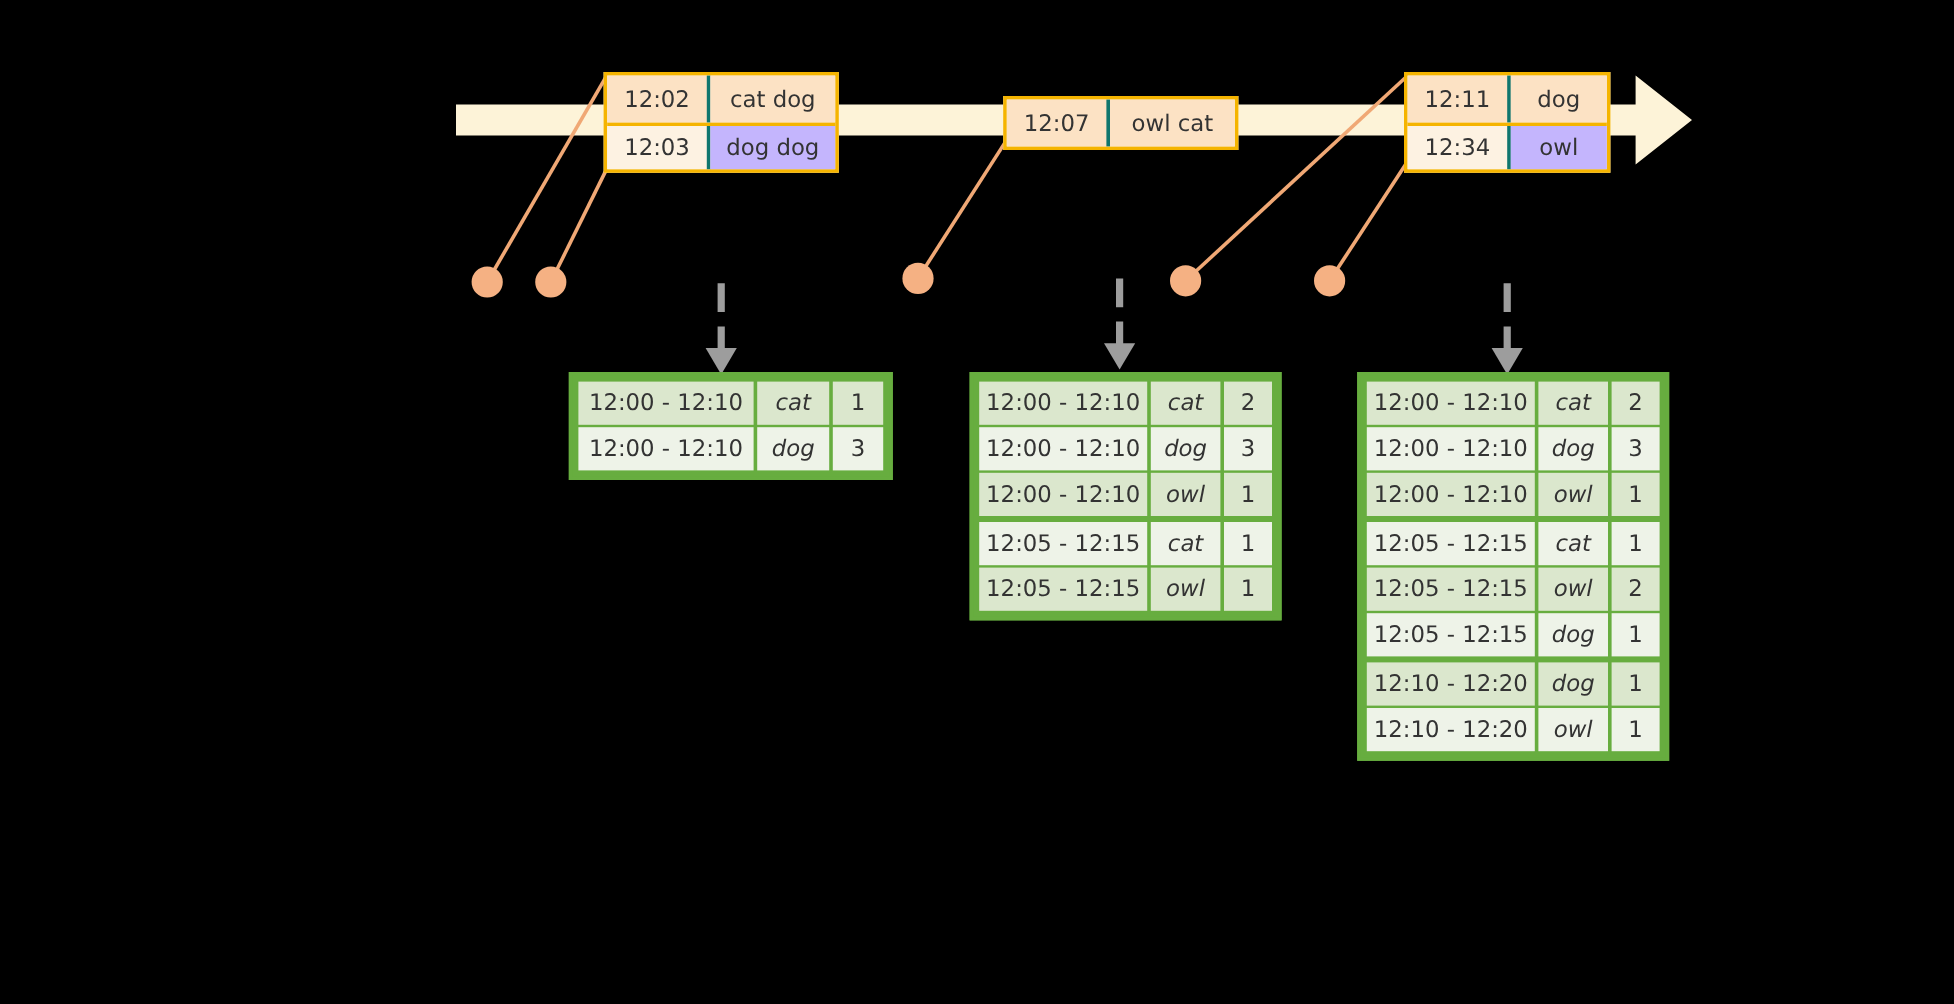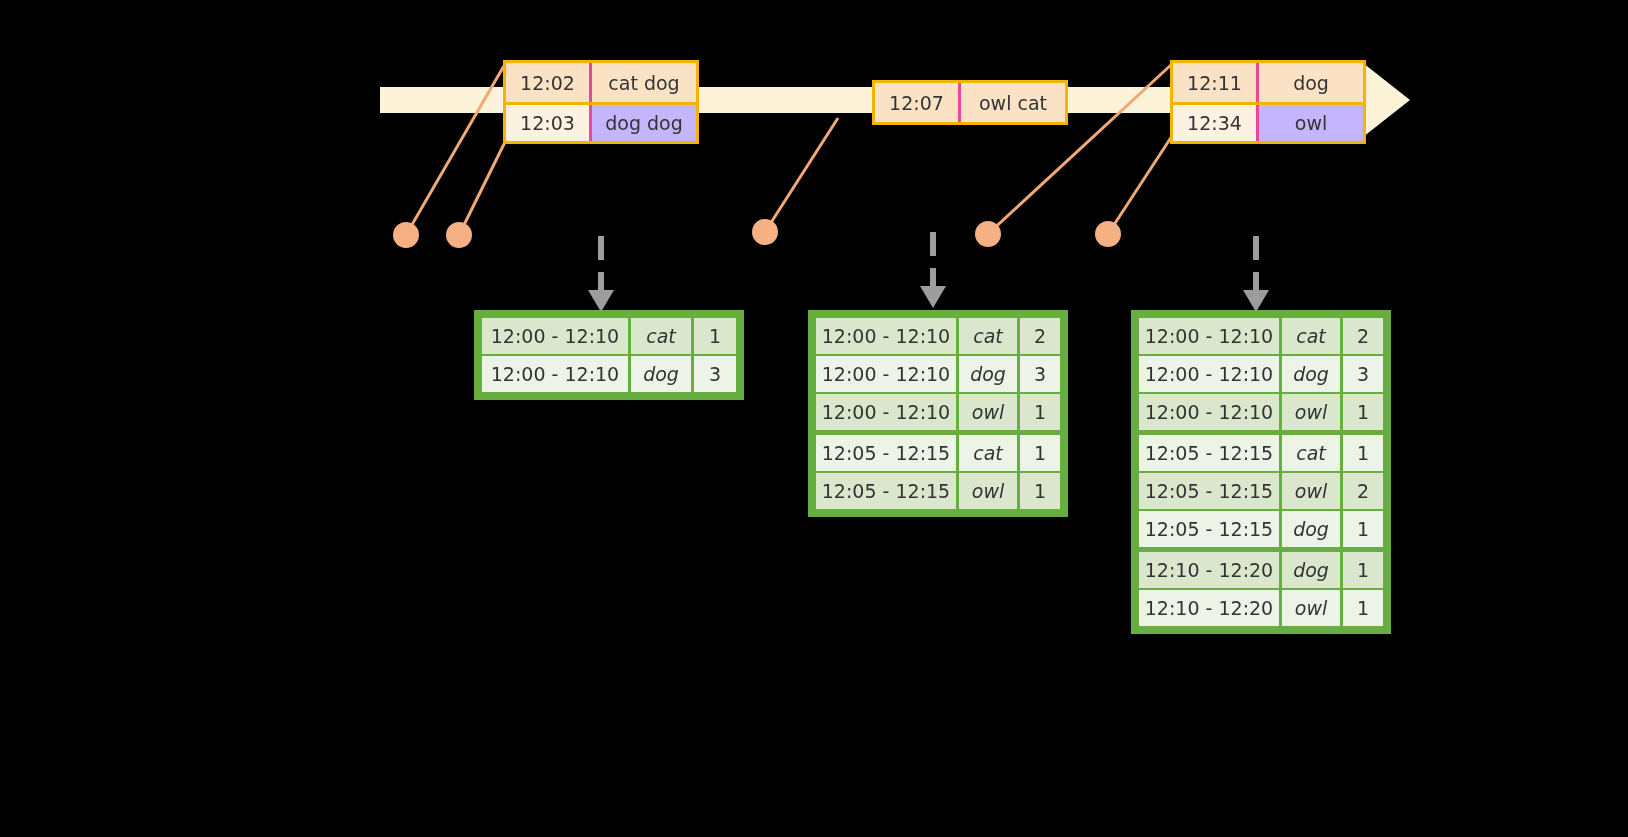--- a/index.html
+++ b/index.html
@@ -47,21 +47,21 @@
   .evt-row.shade .evt-time,
   .evt-row.shade .evt-words { background: #fce2c4; }
   .evt-time {
     width: 86px;
     display: flex;
     align-items: center;
     justify-content: center;
     font-size: 19px;
     color: #333333;
     background: #fdf2e2;
-    border-right: 3px solid #ec4899;
+    border-right: 3px solid #0f766e;
     box-sizing: border-box;
   }
   .evt-words {
     flex: 1;
     display: flex;
     align-items: center;
     justify-content: center;
     font-size: 19px;
     color: #333333;
     background: #c4b5fd;
@@ -151,28 +151,28 @@
     <div class="evt-row shade">
       <div class="evt-time">12:02</div>
       <div class="evt-words">cat dog</div>
     </div>
     <div class="evt-row">
       <div class="evt-time">12:03</div>
       <div class="evt-words">dog dog</div>
     </div>
   </div>
 
-  <div class="evt-group" style="left:836px; top:80px; width:196px;margin-left:36px;">
+  <div class="evt-group" style="left:836px; top:80px; width:196px;">
     <div class="evt-row shade">
       <div class="evt-time">12:07</div>
       <div class="evt-words">owl cat</div>
     </div>
   </div>
 
-  <div class="evt-group" style="left:1170px; top:60px; width:196px;">
+  <div class="evt-group" style="left:1170px; top:60px; width:172px;">
     <div class="evt-row shade">
       <div class="evt-time">12:11</div>
       <div class="evt-words">dog</div>
     </div>
     <div class="evt-row">
       <div class="evt-time">12:34</div>
       <div class="evt-words">owl</div>
     </div>
   </div>
 

